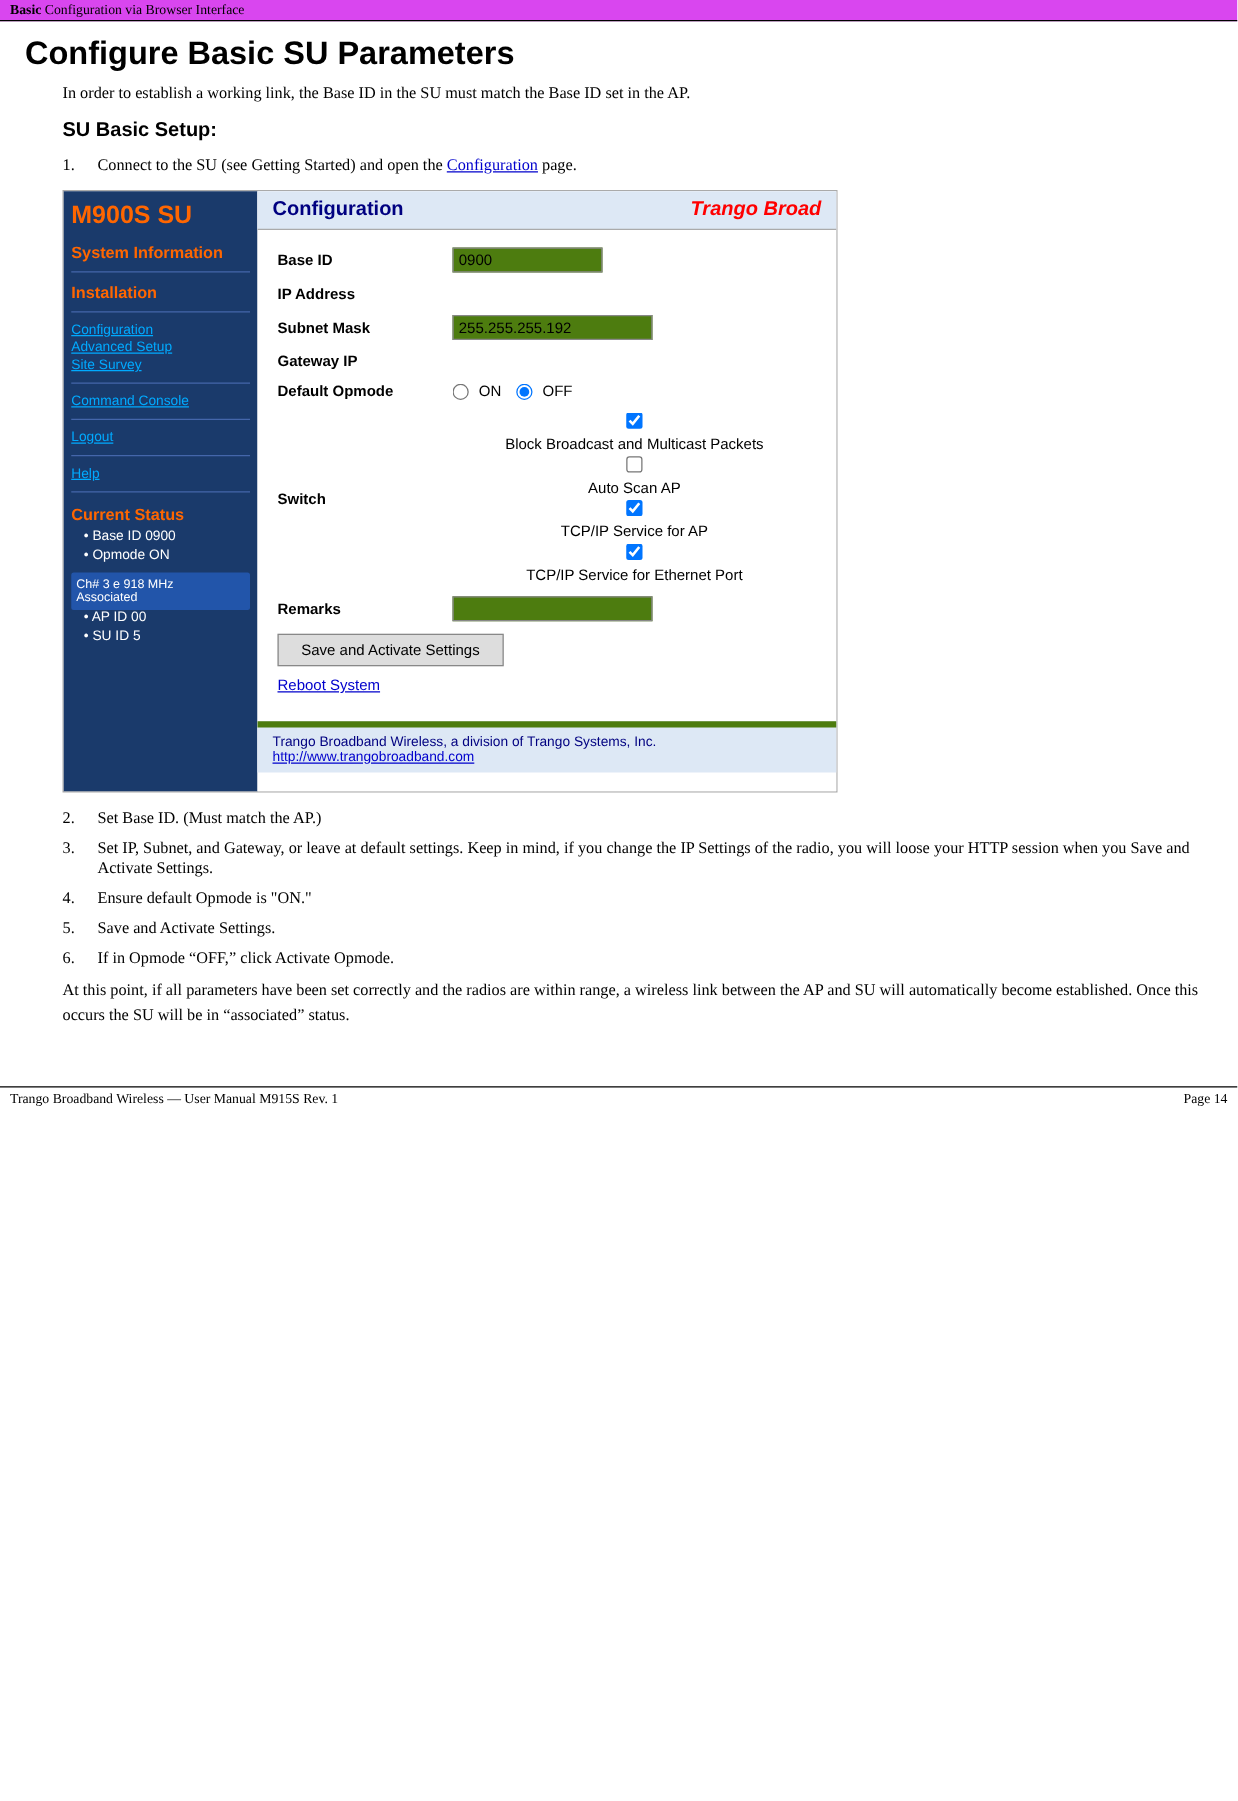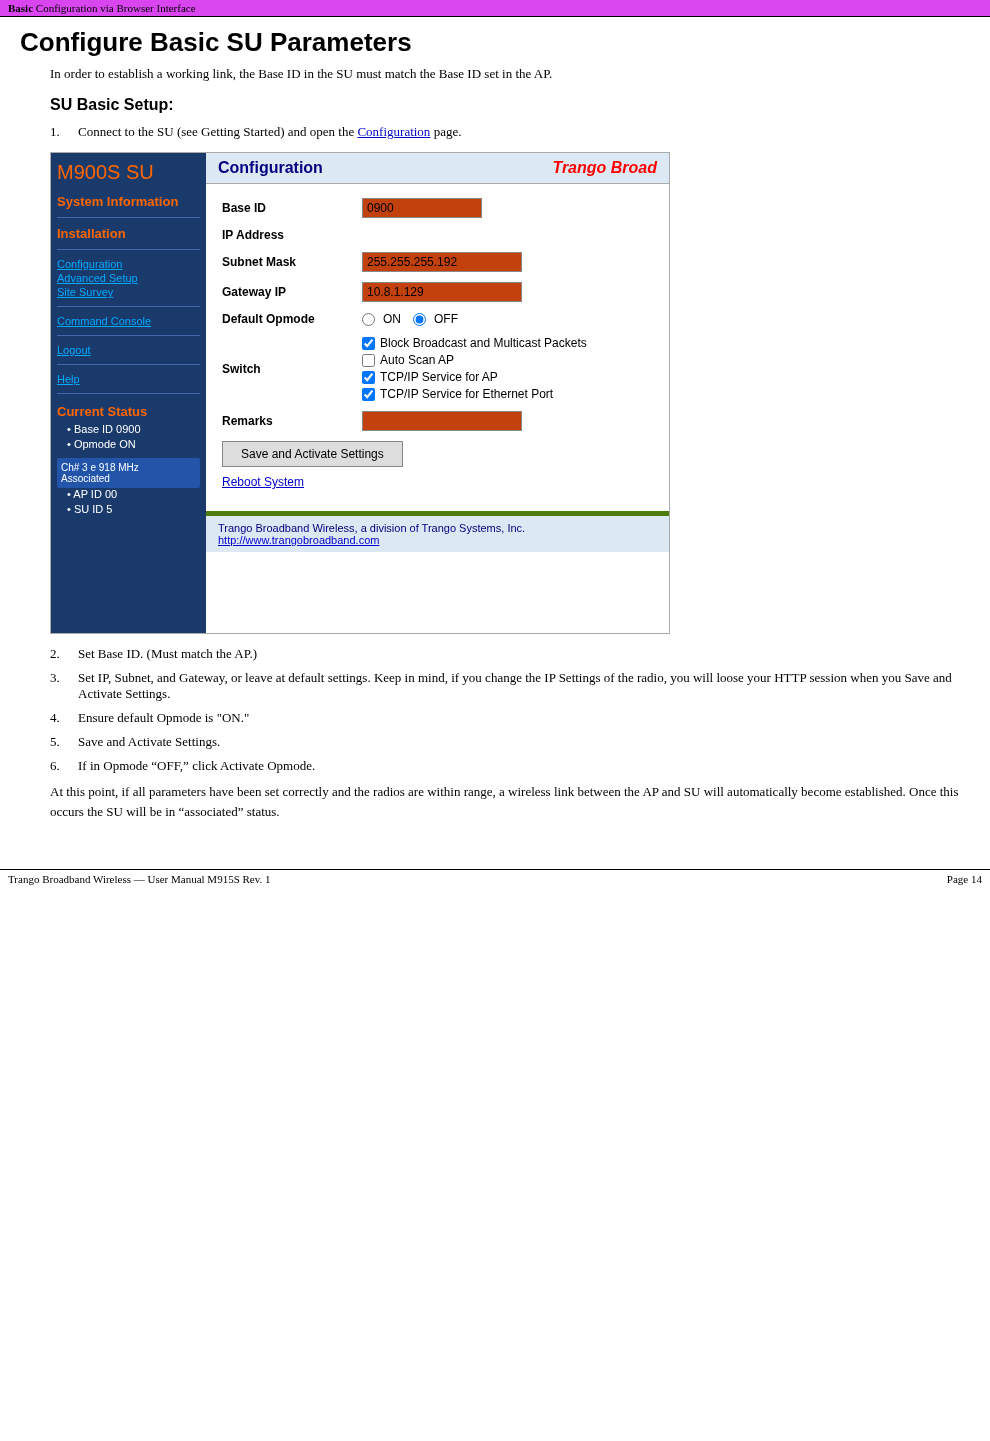--- a/index.html
+++ b/index.html
@@ -73,21 +73,21 @@
       background: #1a3a6b;
       width: 155px;
       min-height: 480px;
       flex-shrink: 0;
       padding: 8px 6px;
       color: #fff;
     }
 
     .sidebar-logo {
       font-size: 20px;
-      font-weight: normal;
+      font-weight: bold;
       color: #fff;
       margin-bottom: 10px;
       font-family: Arial Black, sans-serif;
     }
     .sidebar-logo span {
       color: #ff6600;
     }
 
     .sidebar-section-title {
       color: #ff6600;
@@ -180,21 +180,21 @@
 
     .config-value {
       flex: 1;
     }
 
     .config-input {
       border: 1px solid #888;
       padding: 2px 4px;
       font-size: 12px;
       width: 120px;
-      background: #c2410c;
+      background: #4d7c0f;
     }
 
     .config-input-wide {
       width: 160px;
     }
 
     .opmode-row {
       display: flex;
       align-items: center;
       gap: 12px;
@@ -211,20 +211,21 @@
       display: flex;
       flex-direction: column;
       gap: 3px;
     }
 
     .checkbox-label {
       display: flex;
       align-items: center;
       gap: 5px;
       font-size: 12px;
+      flex-direction: column;
     }
 
     .save-btn {
       background: #ddd;
       border: 1px solid #888;
       padding: 5px 18px;
       font-size: 12px;
       cursor: pointer;
       margin: 10px 0 8px 0;
       display: block;
@@ -363,23 +364,20 @@
 
         <div class="config-row">
           <span class="config-label">Subnet Mask</span>
           <div class="config-value">
             <input class="config-input config-input-wide" type="text" value="255.255.255.192" style="">
           </div>
         </div>
 
         <div class="config-row">
           <span class="config-label">Gateway IP</span>
-          <div class="config-value">
-            <input class="config-input config-input-wide" type="text" value="10.8.1.129" style="">
-          </div>
         </div>
 
         <div class="config-row">
           <span class="config-label">Default Opmode</span>
           <div class="config-value opmode-row">
             <label class="radio-label">
               <input type="radio" name="opmode" style=""> 
                 <span>ON</span>
             </label>
             <label class="radio-label">

